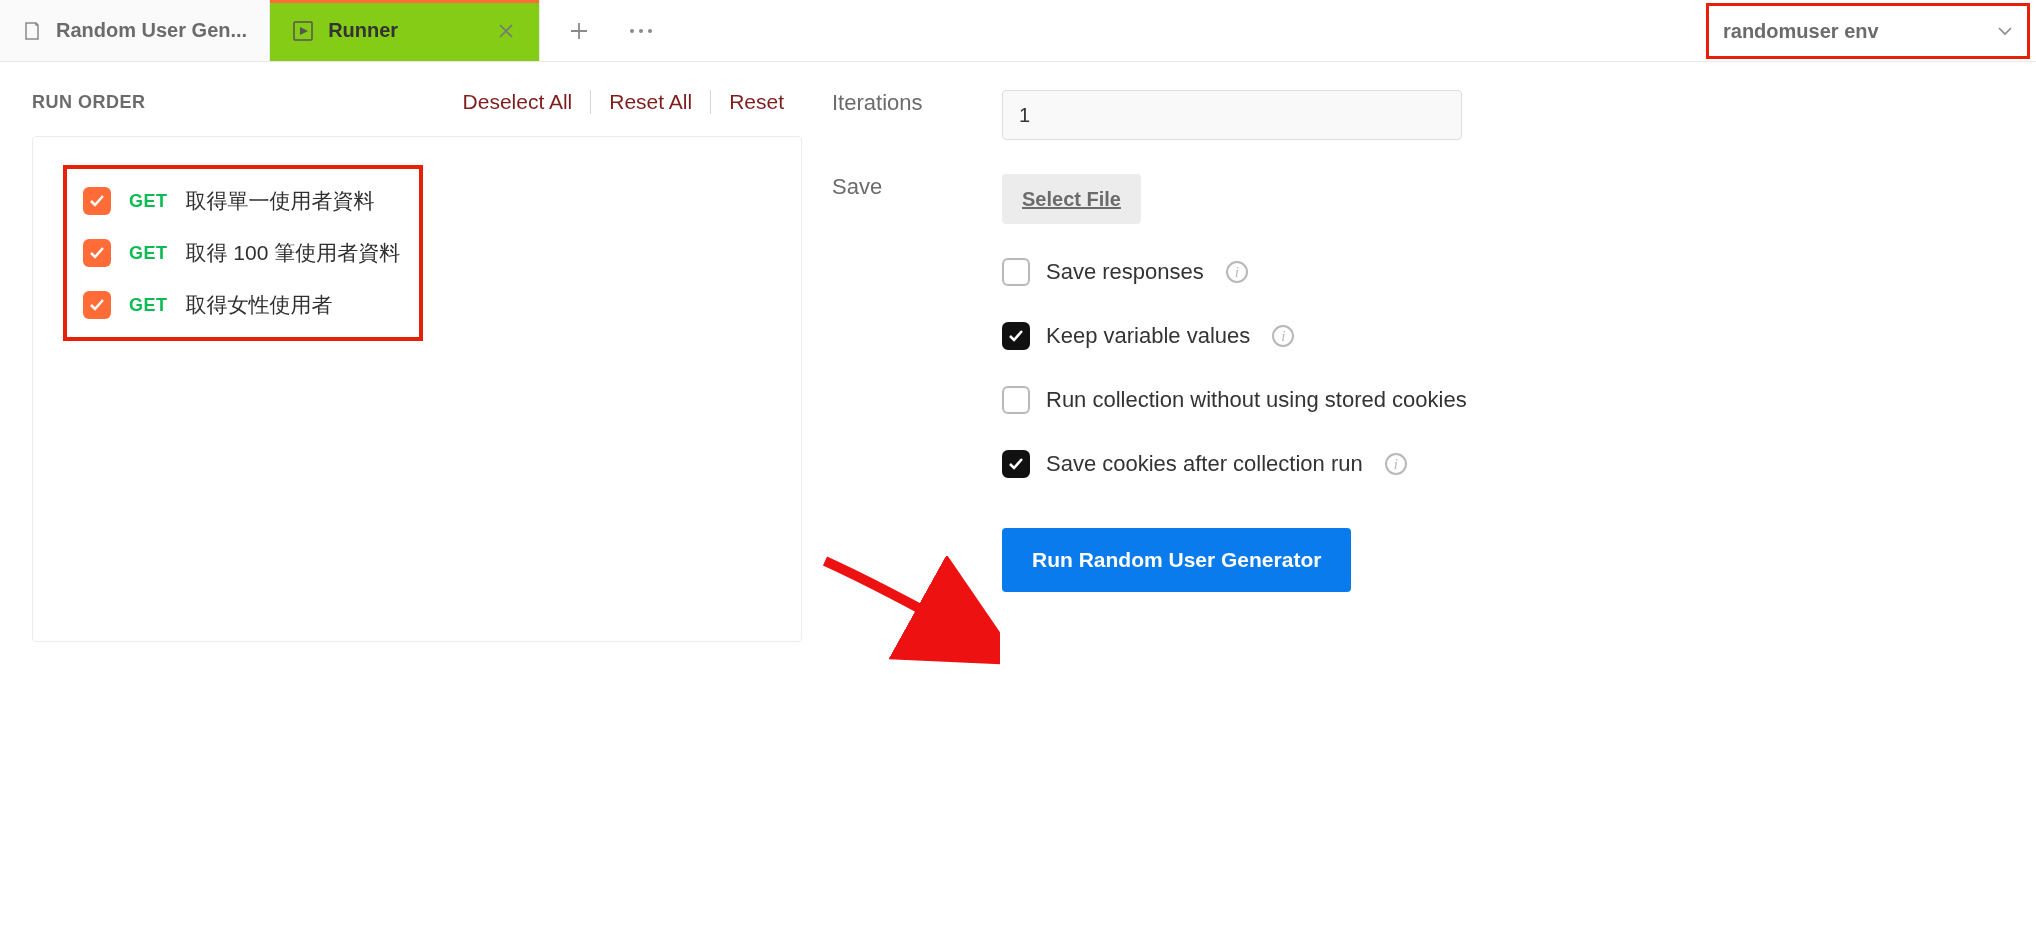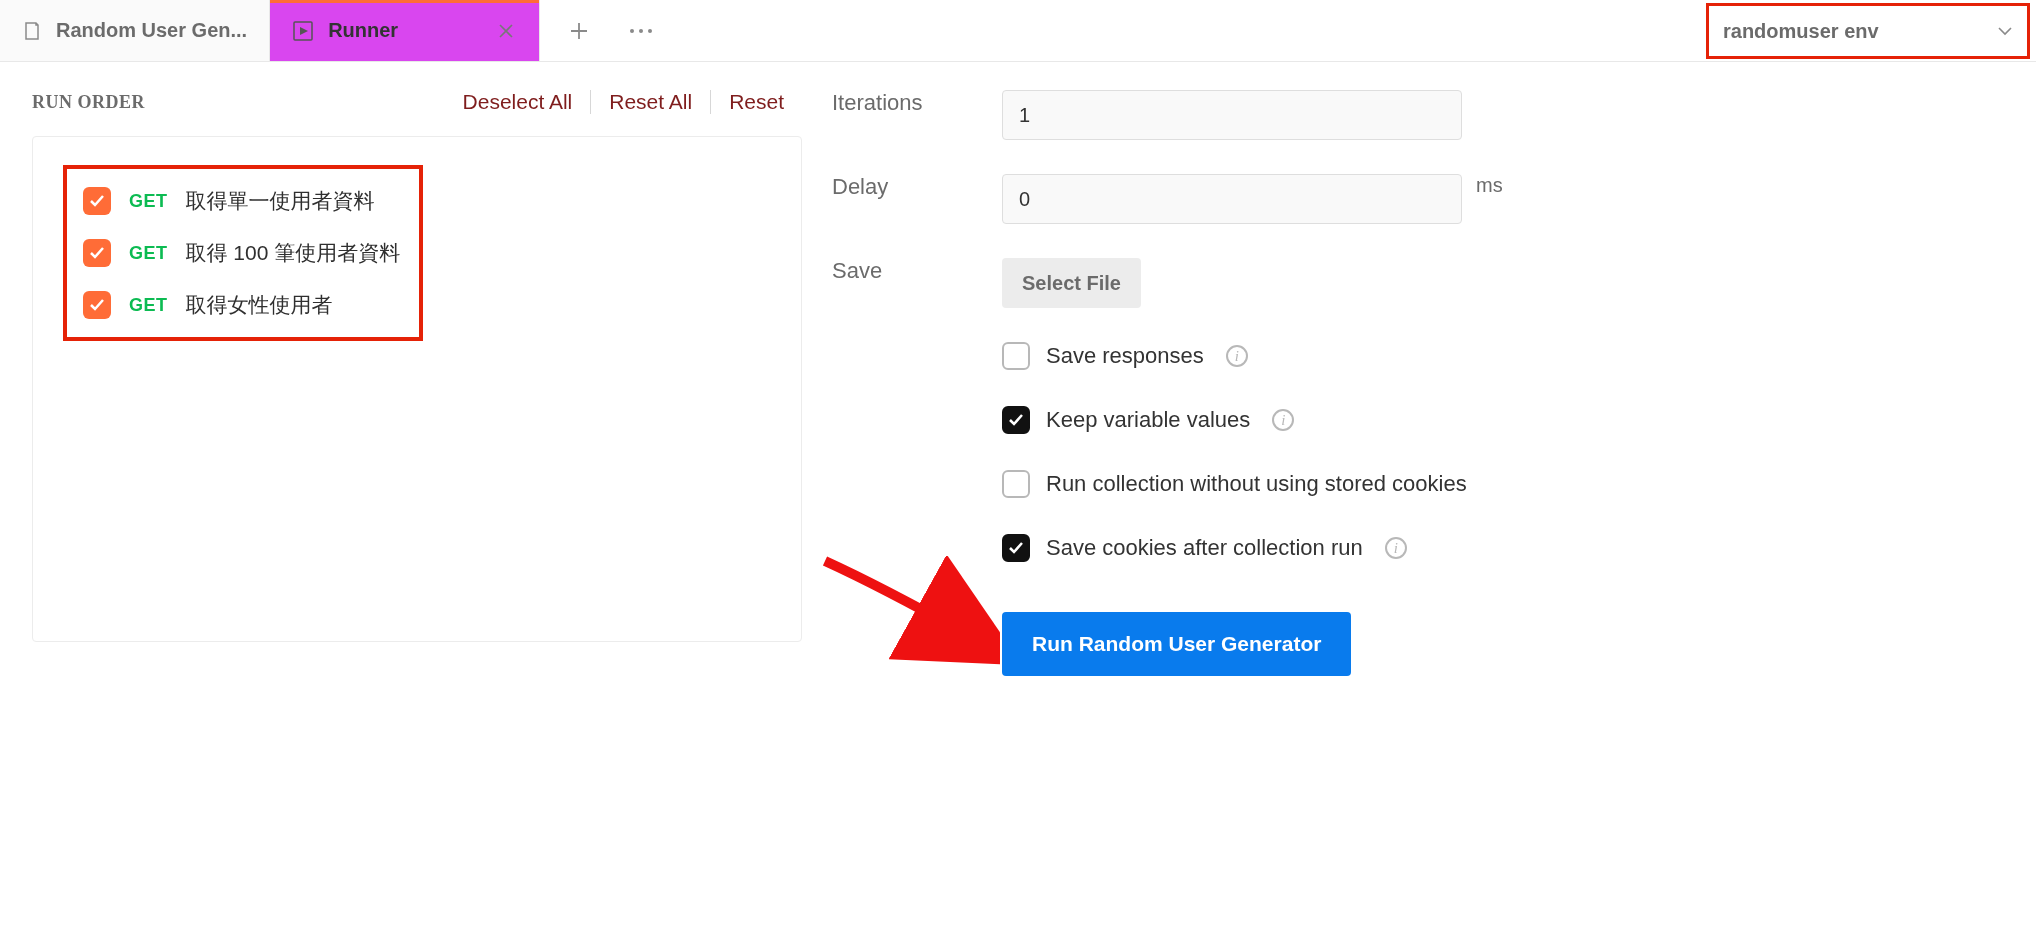--- a/index.html
+++ b/index.html
@@ -26,21 +26,21 @@
     gap: 14px;
     padding: 0 22px;
     border-right: 1px solid #e8e8e8;
     min-width: 270px;
     font-size: 20px;
     color: #6b6b6b;
     position: relative;
   }
   .tab.inactive { background: #fafafa; }
   .tab.active {
-    background: #d946ef;
+    background: #84cc16;
     color: #333;
   }
   .tab.active::before {
     content: "";
     position: absolute;
     top: 0; left: 0; right: 0;
     height: 3px;
     background: #ff6c37;
   }
   .tab .tab-label {
@@ -101,21 +101,20 @@
     display: flex;
     align-items: center;
     justify-content: space-between;
     margin-bottom: 22px;
   }
   .heading {
     font-size: 18px;
     letter-spacing: 0.5px;
     color: #6b6b6b;
     font-weight: 600;
-    font-family: Liberation Serif, serif;
   }
   .link-actions {
     display: flex;
     align-items: center;
     gap: 0;
     color: #7f1d1d;
     font-size: 21px;
   }
   .link-actions .link {
     padding: 0 18px;
@@ -188,20 +187,21 @@
     height: 50px;
     padding: 0 20px;
     background: #ececec;
     border-radius: 4px;
     font-size: 20px;
     color: #6b6b6b;
     font-weight: 600;
     display: inline-flex;
     align-items: center;
     border: none;
+    text-decoration: underline;
   }
 
   .opt-list {
     margin-left: 170px;
     display: flex;
     flex-direction: column;
     gap: 36px;
     margin-bottom: 50px;
   }
   .opt {
@@ -358,25 +358,20 @@
       </div>
     </div>
   </div>
 
   <div class="right">
     <div class="form-row">
       <div class="form-label">Iterations</div>
       <input class="text-input" value="1" style="">
     </div>
 
-    <div class="form-row">
-      <div class="form-label">Delay</div>
-      <input class="text-input" value="0" style="">
-      <span class="unit">ms</span>
-    </div>
 
     <div class="form-row">
       <div class="form-label">Save</div>
       <button class="select-file-btn">Select File</button>
     </div>
 
     <div class="opt-list">
       <div class="opt">
         <span class="box"></span>
         <span>Save responses</span>

